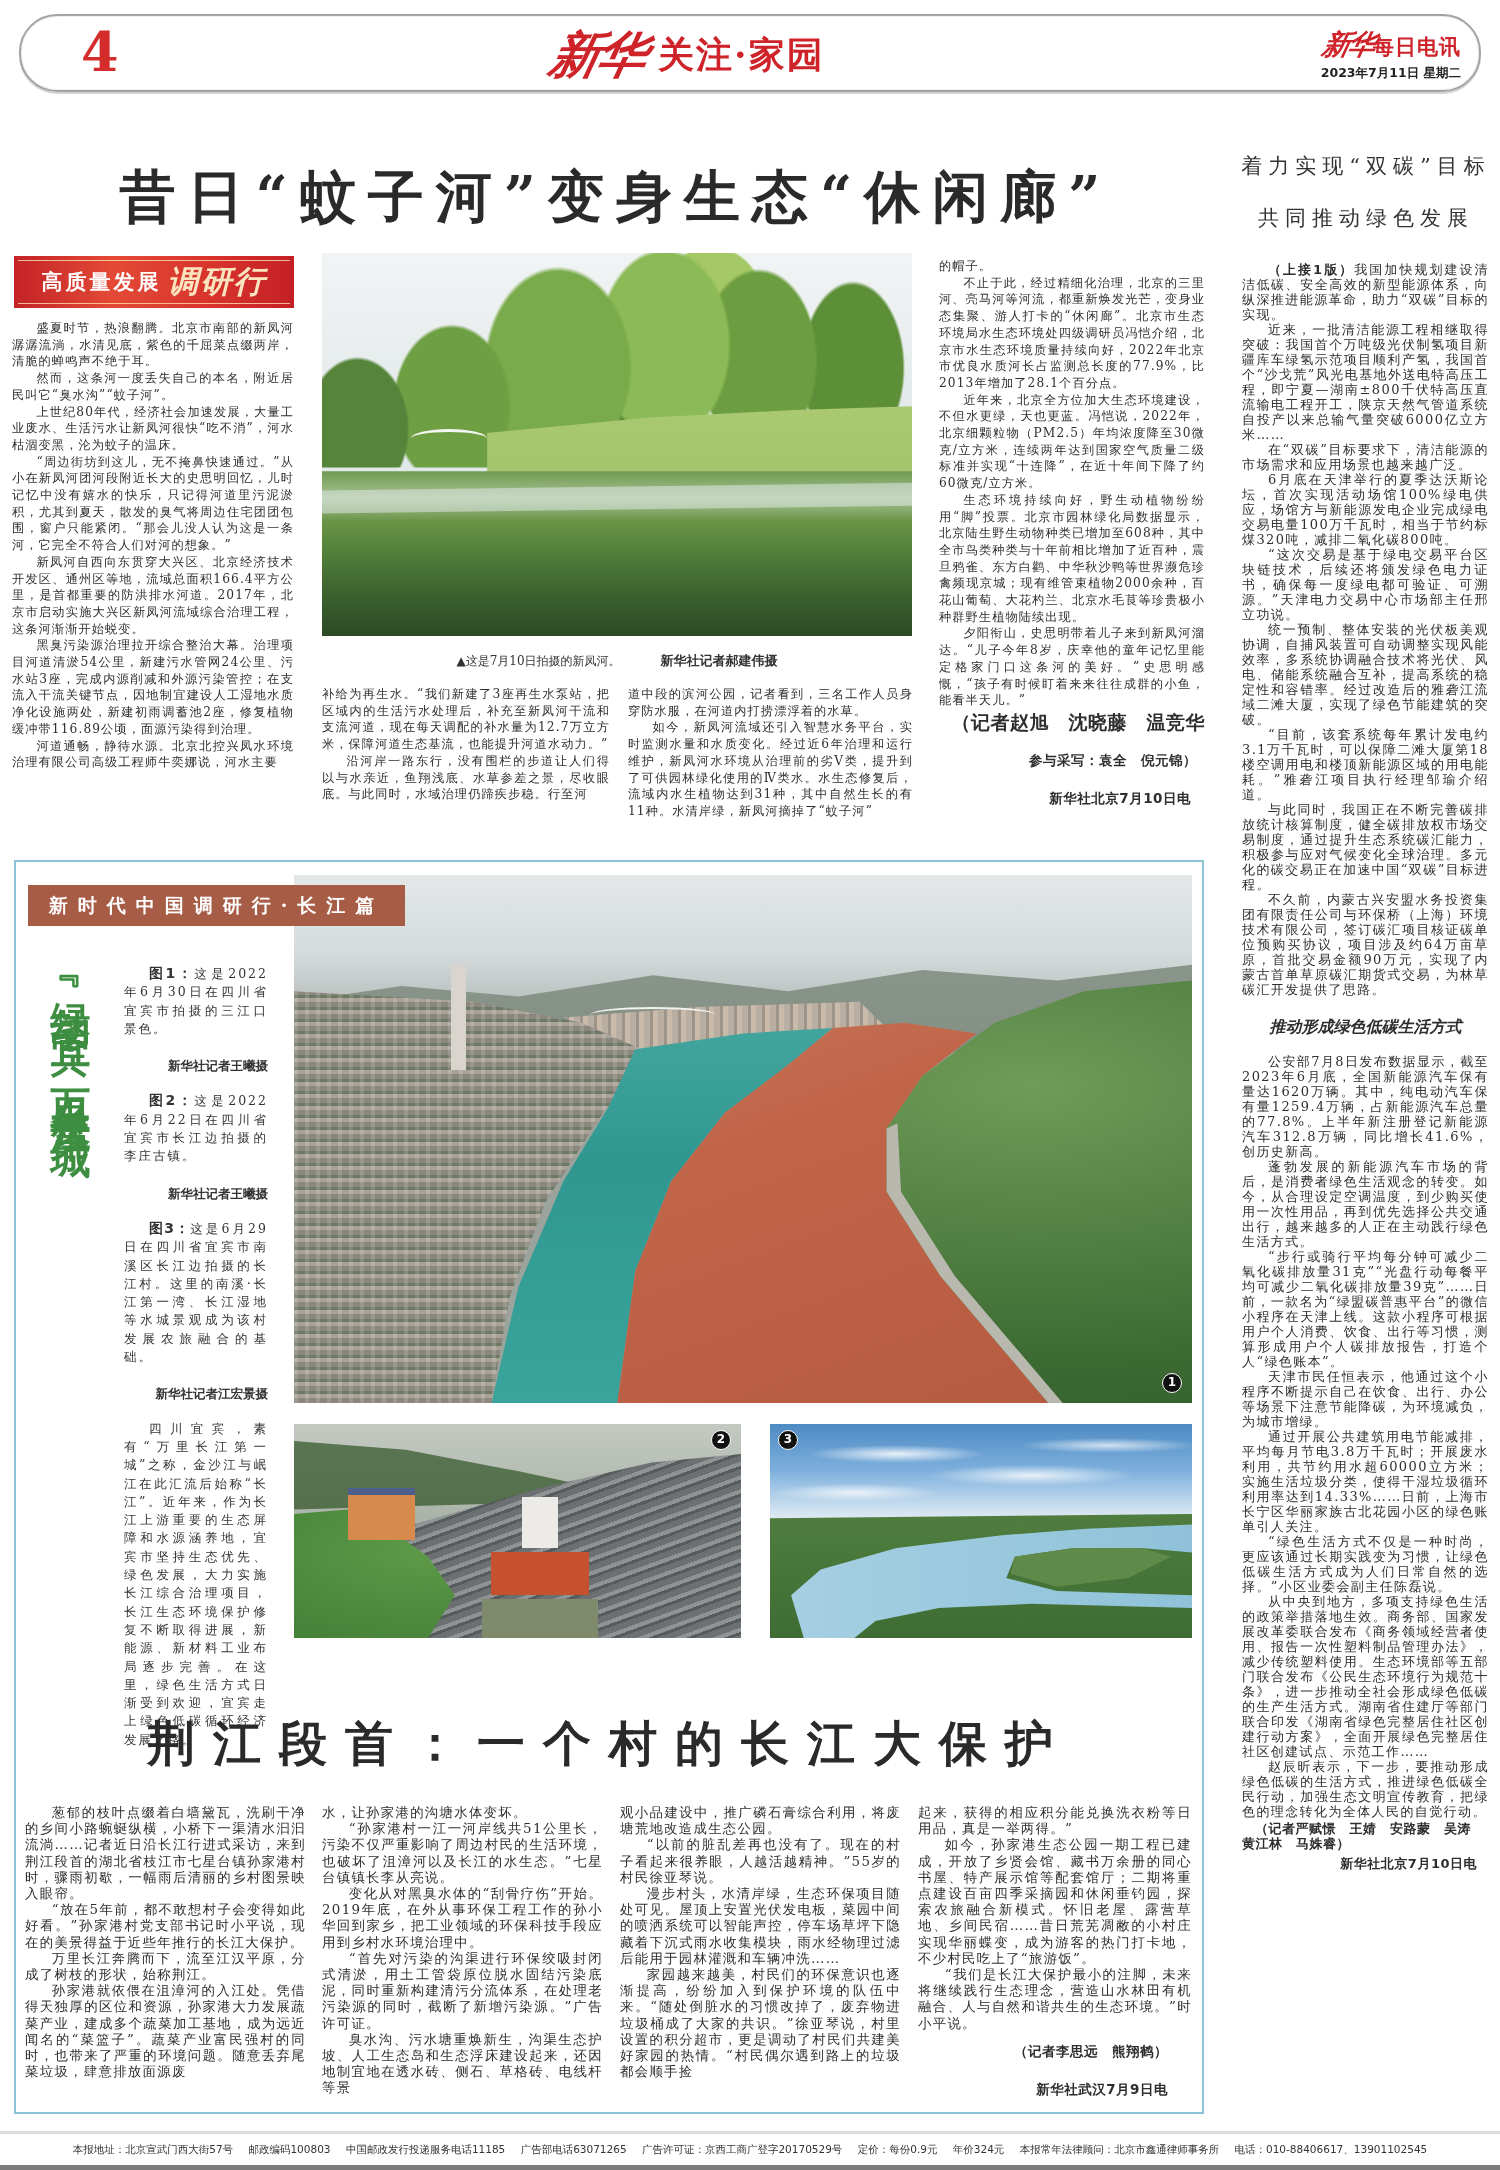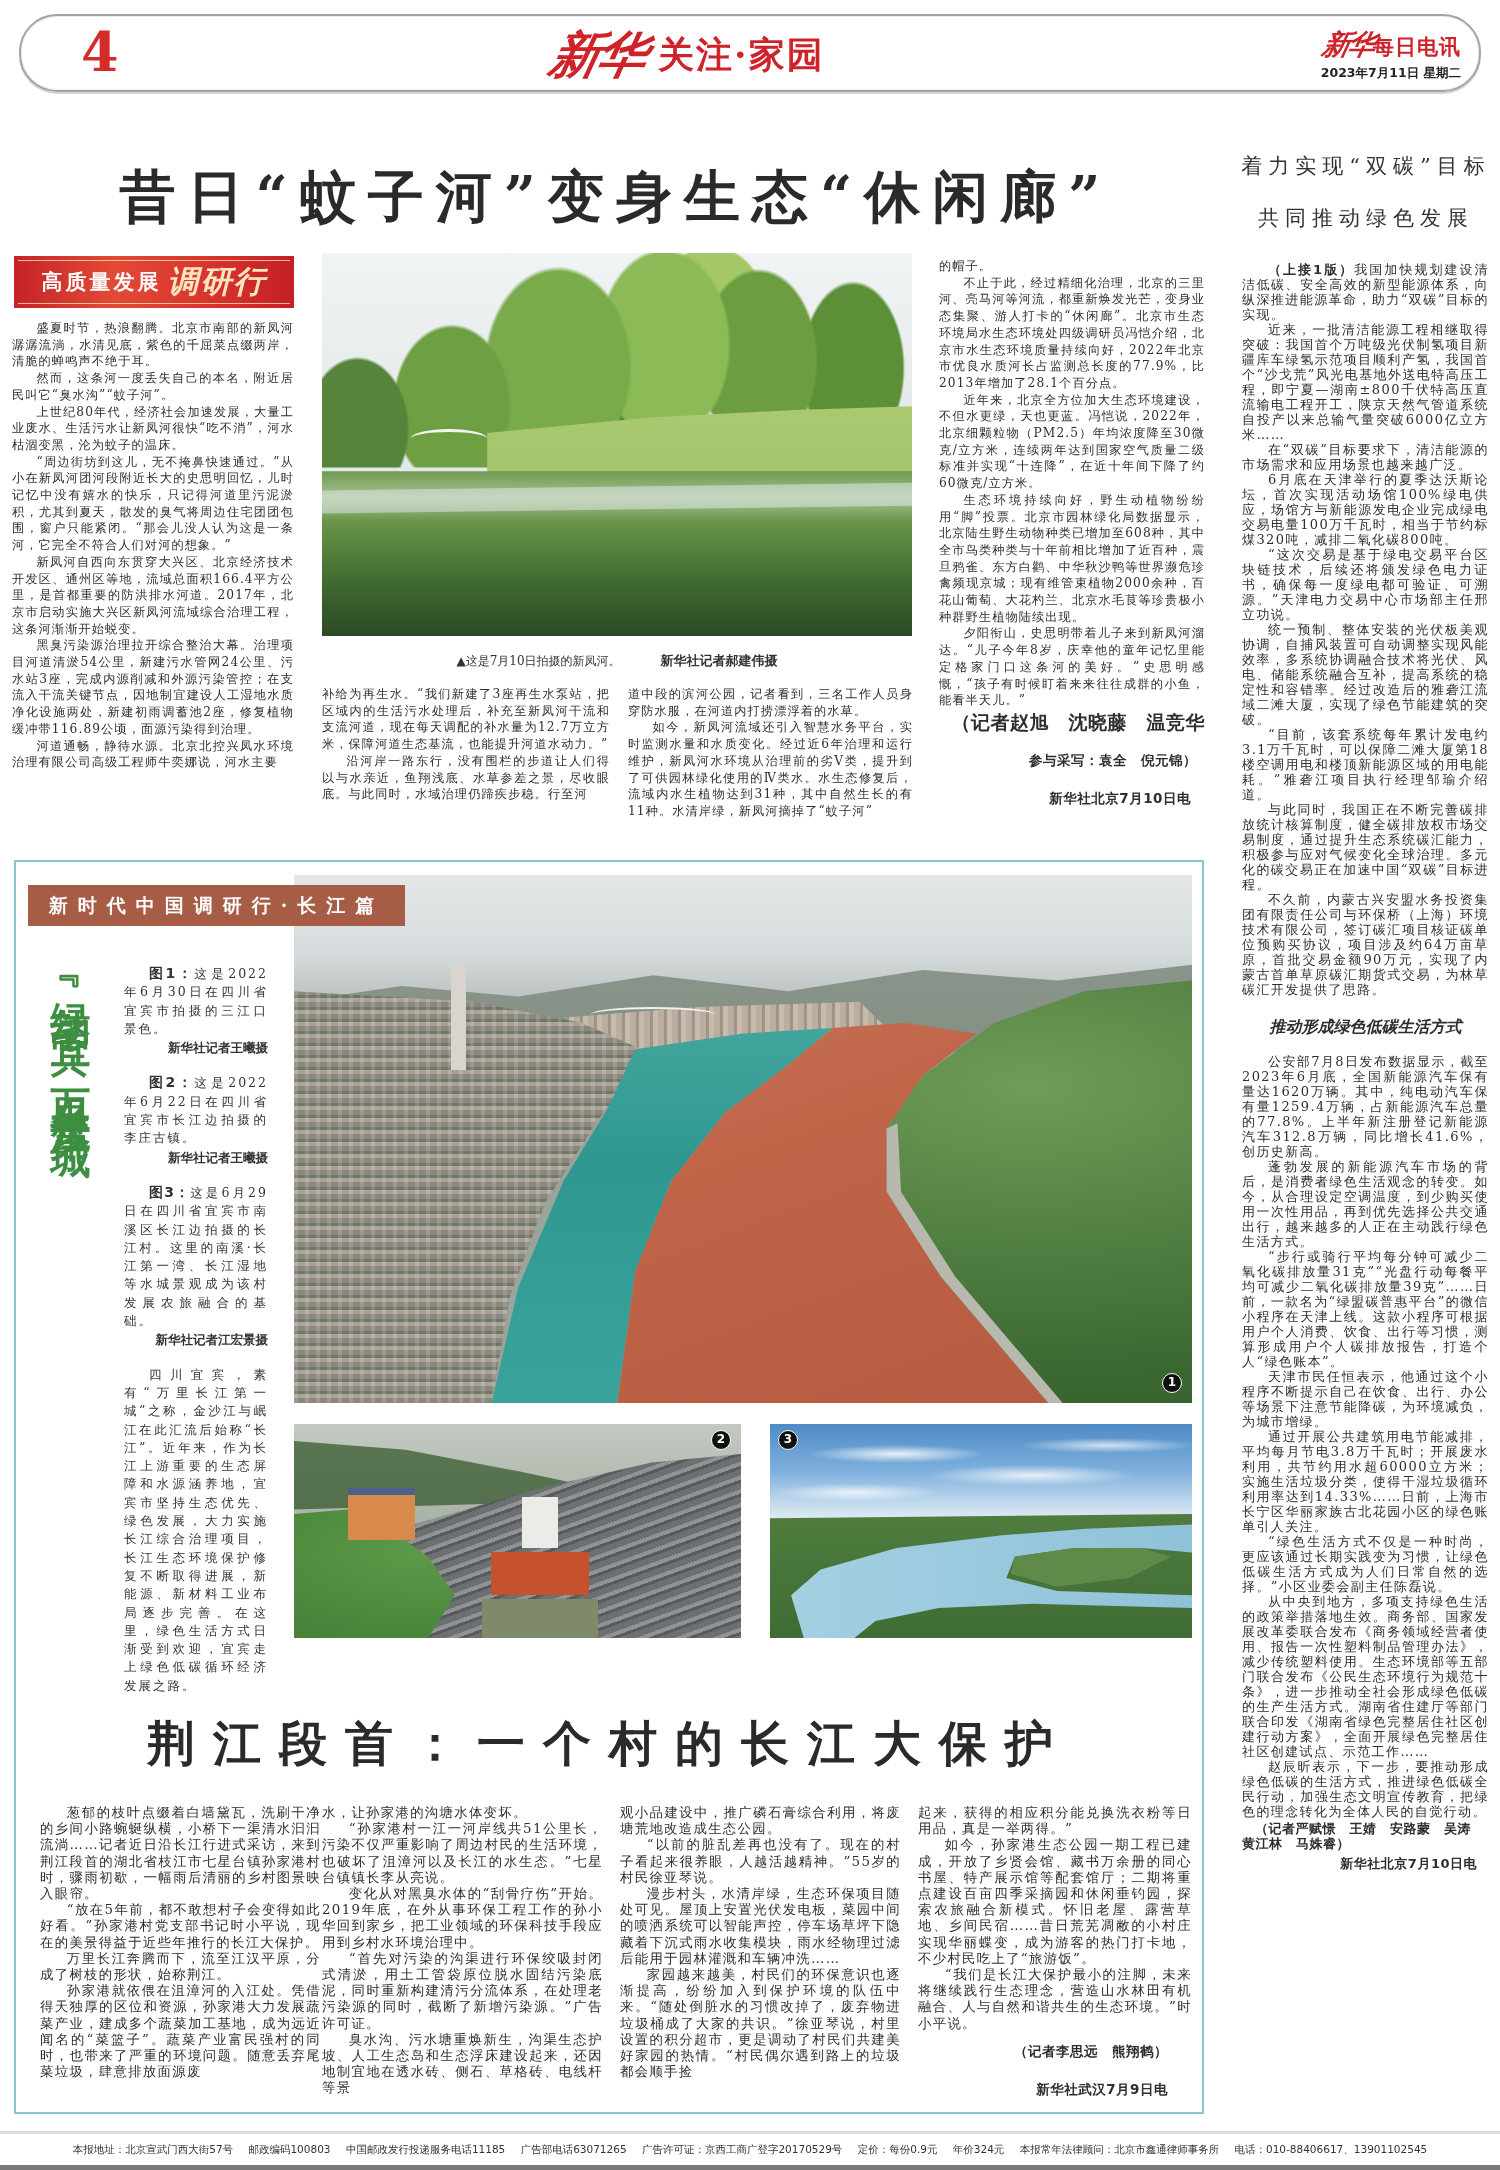--- a/index.html
+++ b/index.html
@@ -57,21 +57,21 @@
  linear-gradient(180deg,#6f9a50 57%,#a9c296 64%,#6a9548 70%,#53803a 78%,#3d6430 88%,#2c4a25 100%);}
 .pa-refl{clip-path:polygon(0 62%,100% 60%,100% 66%,0 68%);background:rgba(220,232,228,.55);}
 
 
 .box{left:14px;top:860px;width:1190px;height:1254px;border:2px solid #8cc3d6;}
 .secbar{left:28px;top:885px;width:377px;height:41px;background:#a75c46;color:#fff;font-weight:bold;font-size:19px;letter-spacing:10px;display:flex;align-items:center;justify-content:center;z-index:3;}
 .vtitle{left:44px;top:962px;width:54px;height:680px;writing-mode:vertical-rl;font-family:"DejaVu Sans",sans-serif;font-weight:bold;font-size:40px;color:#3e8e41;letter-spacing:8px;line-height:54px;}
 .caps{left:124px;top:964px;width:144px;font-size:12.5px;letter-spacing:2px;line-height:18.3px;color:#333;}
 .caps p{margin:0;text-indent:2em;text-align:justify;}
 .caps .lbl{font-family:"DejaVu Sans",sans-serif;font-weight:bold;font-size:14px;letter-spacing:0;}
-.caps .credit{text-indent:0;text-align:right;font-family:"DejaVu Sans",sans-serif;font-weight:bold;font-size:12.5px;letter-spacing:0;margin:1px 0 16px;}
+.caps .credit{text-indent:0;text-align:right;font-family:"DejaVu Sans",sans-serif;font-weight:bold;font-size:12.5px;letter-spacing:0;margin:19px 0 16px;}
 .caps .intro{margin-top:16px;}
 
 .photo1{left:294px;top:875px;width:898px;height:528px;overflow:hidden;background:#d4dadc;}
 .p1-sky{background:linear-gradient(180deg,#e3e7e8 0%,#d5dbdc 15%,#bcc3c1 23%,#9aa39c 30%);}
 .p1-far{clip-path:polygon(0 24%,12% 21%,25% 23%,40% 19%,55% 22%,70% 18%,85% 20%,100% 17%,100% 33%,0 35%);background:linear-gradient(180deg,#8f9a90,#6f7b6e);}
 .p1-midcity{clip-path:polygon(30% 27%,45% 25%,63% 24%,66% 29%,52% 33%,38% 35%);background:repeating-linear-gradient(90deg,#b9aea2 0 6px,#9e9488 6px 9px,#c9baa9 9px 14px);}
 .p1-city{clip-path:polygon(0 22%,20% 24%,32% 28%,40% 34%,34% 46%,28% 62%,24% 80%,22% 100%,0 100%);background:repeating-linear-gradient(90deg,rgba(255,255,255,.14) 0 4px,transparent 4px 11px),repeating-linear-gradient(0deg,#8c877e 0 5px,#a9a297 5px 9px,#6d7865 9px 12px);}
 .p1-teal{clip-path:polygon(38% 33%,50% 30%,60% 29%,55% 36%,48% 45%,42% 58%,38% 75%,36% 100%,22% 100%,25% 78%,30% 58%,35% 44%);background:linear-gradient(180deg,#58b4ab,#2f9790 55%,#3aa49c);}
 .p1-brown{clip-path:polygon(55% 36%,60% 29%,68% 28%,76% 30%,70% 38%,66% 48%,66% 60%,72% 76%,84% 100%,36% 100%,38% 75%,42% 58%,48% 45%);background:linear-gradient(160deg,#cc8a6e,#c16549 50%,#b45a40);}
 .p1-hill{clip-path:polygon(70% 38%,78% 28%,88% 22%,100% 20%,100% 100%,84% 100%,72% 76%,66% 60%,66% 48%);background:radial-gradient(ellipse at 82% 40%,#6f9c57,#3d6b33 60%,#2b5127);}
@@ -96,21 +96,21 @@
  radial-gradient(ellipse 35% 7% at 62% 24%,rgba(255,255,255,.8),transparent 70%),
  radial-gradient(ellipse 28% 6% at 20% 32%,rgba(255,255,255,.75),transparent 70%),
  radial-gradient(ellipse 30% 5% at 80% 10%,rgba(255,255,255,.7),transparent 70%);}
 .p3-land{clip-path:polygon(0 44%,100% 42%,100% 100%,0 100%);background:linear-gradient(180deg,#72906b 0%,#527f40 35%,#3e6c33 100%);}
 .p3-river{clip-path:polygon(8% 100%,5% 80%,12% 68%,30% 58%,55% 52%,75% 49%,100% 47%,100% 60%,88% 58%,72% 58%,58% 62%,56% 72%,68% 78%,100% 80%,100% 86%,62% 84%,40% 86%,25% 92%,20% 100%);background:linear-gradient(90deg,#a6d0e2,#8fc2d9);}
 .p3-island{clip-path:polygon(58% 62%,72% 58%,88% 58%,95% 62%,85% 72%,68% 76%,57% 70%);background:#5f8a4a;}
 
 .badge{position:absolute;width:20px;height:20px;border-radius:50%;background:#111;color:#fff;font-family:"DejaVu Sans",sans-serif;font-weight:bold;font-size:12px;text-align:center;line-height:17px;border:1.5px solid #fff;z-index:2;}
 
 .title2{left:14px;top:1712px;width:1190px;text-align:center;font-size:48px;font-weight:bold;letter-spacing:18px;color:#2a2a2a;}
-.a3c1{left:25px;top:1805px;width:281px;margin-left:15px;}
+.a3c1{left:25px;top:1805px;width:281px;}
 .a3c2{left:322px;top:1805px;width:281px;}
 .a3c3{left:620px;top:1805px;width:281px;}
 .a3c4{left:918px;top:1805px;width:274px;}
 
 
 .rhead{left:1238px;width:256px;text-align:center;font-size:21px;letter-spacing:6px;color:#333;}
 .rcol{left:1242px;top:262px;width:247px;}
 .rcol .cf{font-family:"DejaVu Sans",sans-serif;font-weight:bold;}
 .subhead{text-align:center;font-family:"DejaVu Sans",sans-serif;font-weight:bold;font-size:16px;letter-spacing:0;margin:22px 0 20px;font-style:italic;}
 .rcol .byline{text-indent:1em;margin-top:2px;font-family:"DejaVu Sans",sans-serif;font-weight:bold;font-size:13px;letter-spacing:0.5px;text-align:left;}

